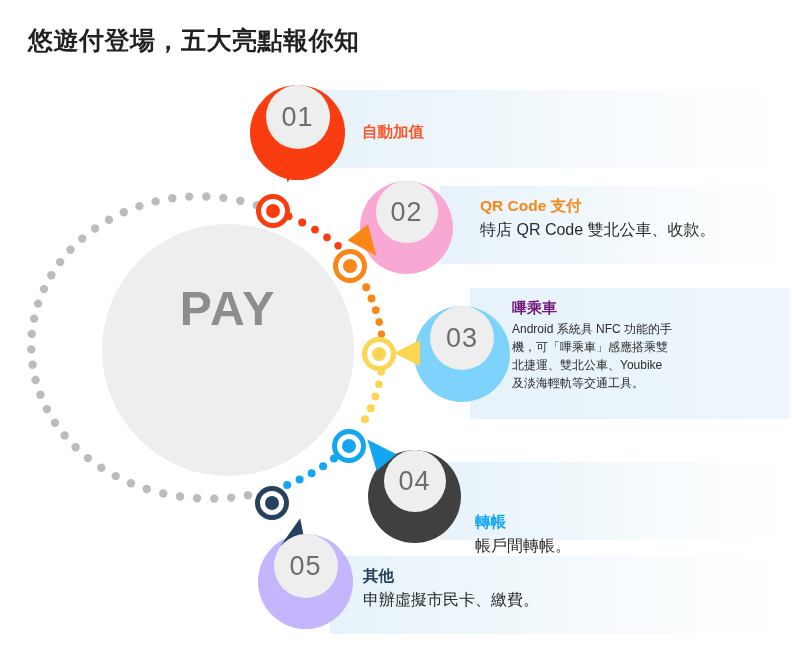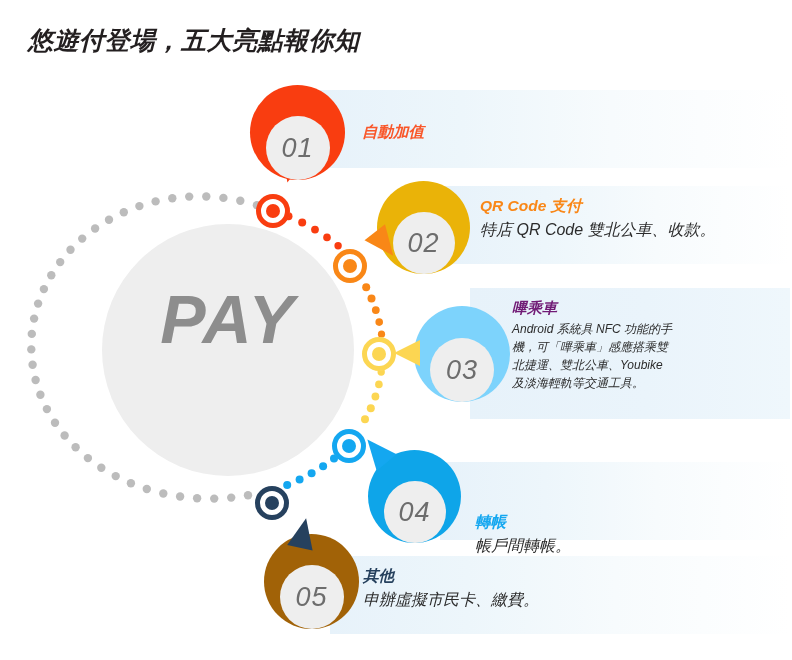--- a/index.html
+++ b/index.html
@@ -2,21 +2,21 @@
 <html><head>
 <meta charset="utf-8">
 <style>
   * { box-sizing: border-box; margin: 0; padding: 0; }
   html, body {
     width: 792px; height: 660px;
     background: #ffffff;
     font-family: "Liberation Sans", "DejaVu Sans", sans-serif;
     overflow: hidden;
   }
-  #stage { position: relative; width: 719px; height: 660px; font-style: italic; }
+  #stage { position: relative; width: 719px; height: 660px; }
 
   
   #page-title {
     position: absolute;
     left: 28px; top: 24px;
     font-size: 25px;
     font-weight: bold;
     color: #231f20;
     letter-spacing: 0.5px;
     white-space: nowrap;
@@ -28,21 +28,21 @@
     left: 0; top: 0;
     width: 792px; height: 660px;
   }
 
   
   #pay-label {
     position: absolute;
     left: 88px; top: 285px;
     width: 280px;
     text-align: center;
-    font-size: 68px;
+    font-size: 48px;
     font-weight: bold;
     color: #8d8d8d;
     letter-spacing: 2px;
     line-height: 1;
     user-select: none;
   }
 
   
   .panel {
     position: absolute;
@@ -66,21 +66,21 @@
     color: #2b2b2b;
     line-height: 1.52;
     white-space: pre-line;
   }
 
   
   .bubble {
     position: absolute;
     border-radius: 50%;
     display: flex;
-    align-items: flex-end;
+    align-items: flex-start;
     justify-content: center;
   }
   .bubble-hole {
     border-radius: 50%;
     background: #eeeeee;
     display: flex;
     align-items: center;
     justify-content: center;
     position: relative;
     z-index: 2;
@@ -225,21 +225,21 @@
   </div>
 
   <div class="panel" style="left:440px; top:186px; width:350px; height:78px;">
     <div class="panel-bg"></div>
     <div class="panel-inner" style="padding-left:40px;">
       <div class="panel-heading" style="color:#f98717;">QR Code 支付</div>
       <div class="panel-body">特店 QR Code 雙北公車、收款。</div>
     </div>
   </div>
 
-  <div class="bubble" style="left:377px; top:181px; width:93px; height:93px; background:#eab308;">
+  <div class="bubble" style="left:360px; top:181px; width:93px; height:93px; background:#f9a8d4;">
     <div class="bubble-tail" style="left:-6px; top:48px; border-left:13px solid transparent; border-right:13px solid transparent; border-top:30px solid #f98717; transform:rotate(-38deg);"></div>
     <div class="bubble-hole" style="width:62px; height:62px;">
       <span class="bubble-num">02</span>
     </div>
   </div>
 
   <div class="panel" style="left:470px; top:288px; width:320px; height:131px;">
     <div class="panel-bg" style="background:linear-gradient(to right,#e7f2fa 0%,#eaf4fb 55%,#eff7fc 100%);"></div>
     <div class="panel-inner" style="padding-left:42px;">
       <div class="panel-heading" style="color:#701a75; font-size:15px;">嗶乘車</div>
@@ -258,35 +258,35 @@
   </div>
 
   <div class="panel" style="left:440px; top:462px; width:350px; height:78px;">
     <div class="panel-bg"></div>
     <div class="panel-inner" style="padding-left:35px;">
       <div class="panel-heading" style="color:#14a7f0;margin-top:40px;">轉帳</div>
       <div class="panel-body">帳戶間轉帳。</div>
     </div>
   </div>
 
-  <div class="bubble" style="left:368px; top:450px; width:93px; height:93px; background:#0ea5e9;">
+  <div class="bubble" style="left:368px; top:450px; width:93px; height:93px; background:#404040;">
     <div class="bubble-tail" style="left:-4px; top:-14px; border-left:13px solid transparent; border-right:13px solid transparent; border-bottom:30px solid #14a7f0; transform:rotate(-40deg);"></div>
     <div class="bubble-hole" style="width:62px; height:62px;">
       <span class="bubble-num">04</span>
     </div>
   </div>
 
   <div class="panel" style="left:330px; top:556px; width:460px; height:78px;">
     <div class="panel-bg"></div>
     <div class="panel-inner" style="padding-left:33px;">
       <div class="panel-heading" style="color:#26415e;">其他</div>
       <div class="panel-body">申辦虛擬市民卡、繳費。</div>
     </div>
   </div>
 
-  <div class="bubble" style="left:264px; top:534px; width:95px; height:95px; background:#a16207;">
+  <div class="bubble" style="left:258px; top:534px; width:95px; height:95px; background:#c4b5fd;">
     <div class="bubble-tail" style="left:26px; top:-16px; border-left:13px solid transparent; border-right:13px solid transparent; border-bottom:30px solid #26415e; transform:rotate(12deg);"></div>
     <div class="bubble-hole" style="width:64px; height:64px;">
       <span class="bubble-num">05</span>
     </div>
   </div>
 
 </div>
 
 </body></html>

